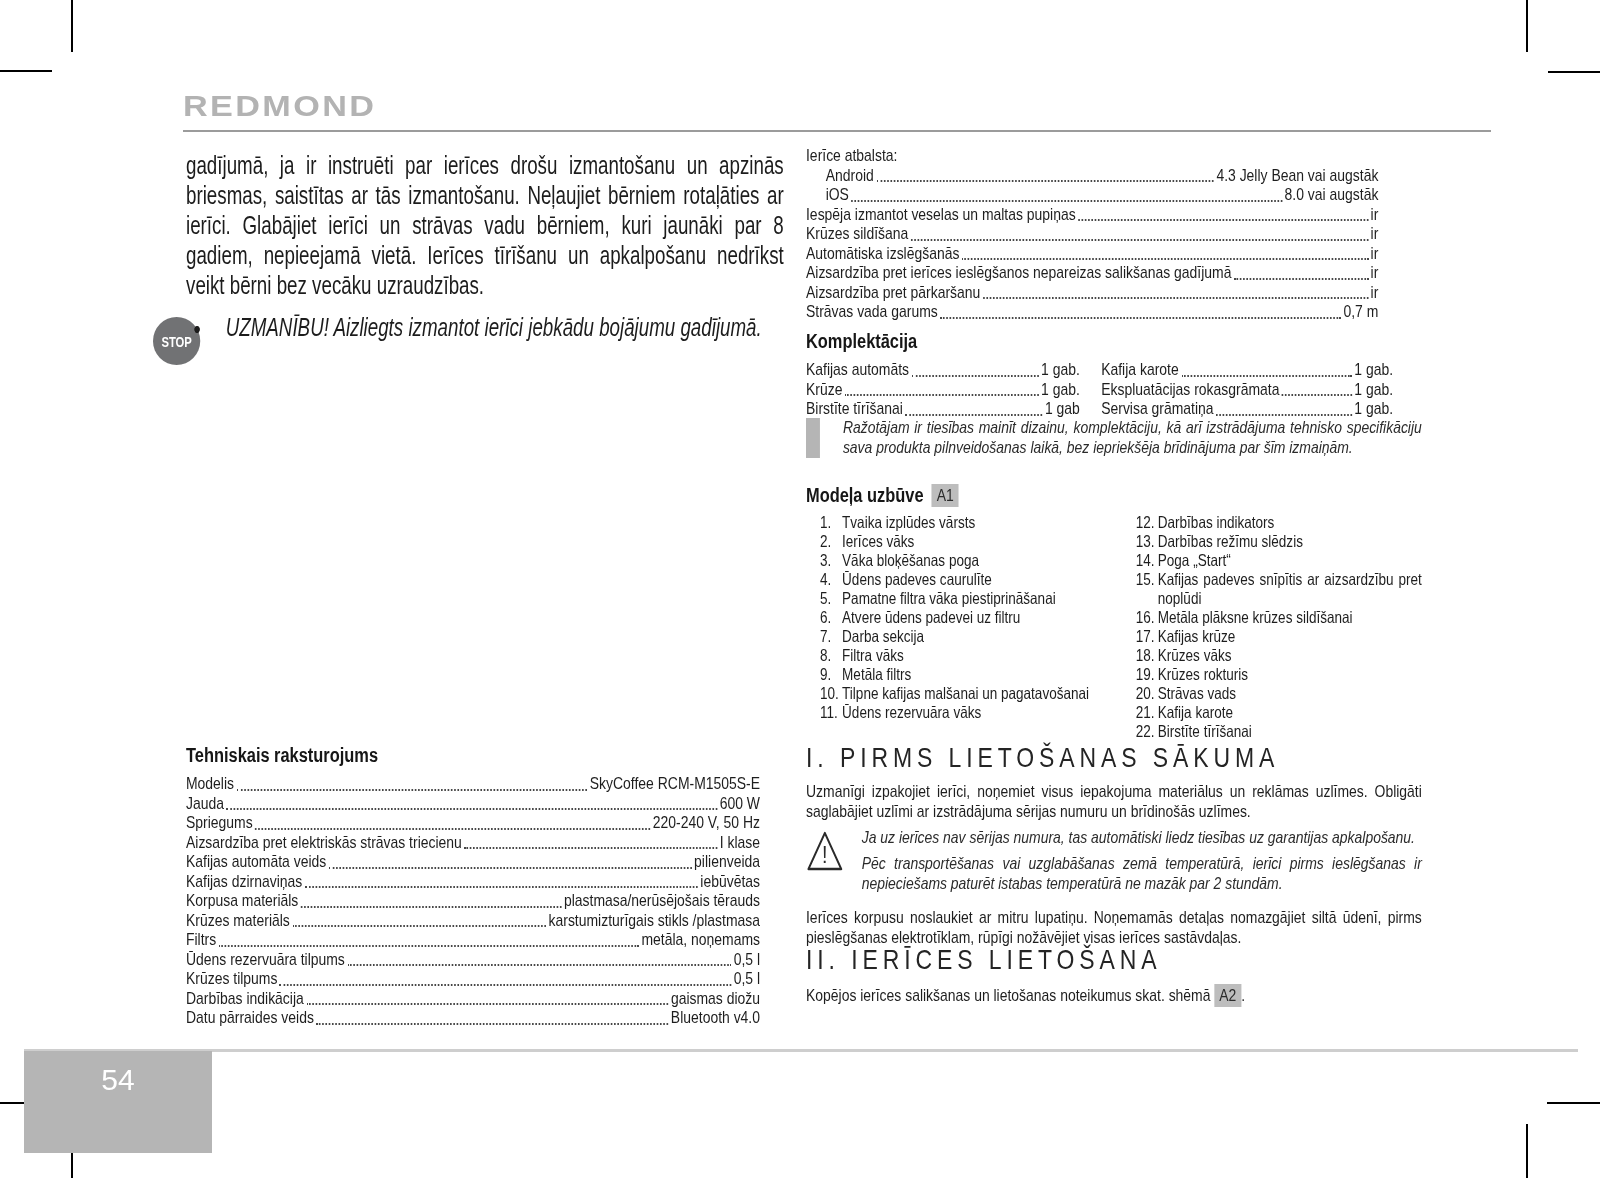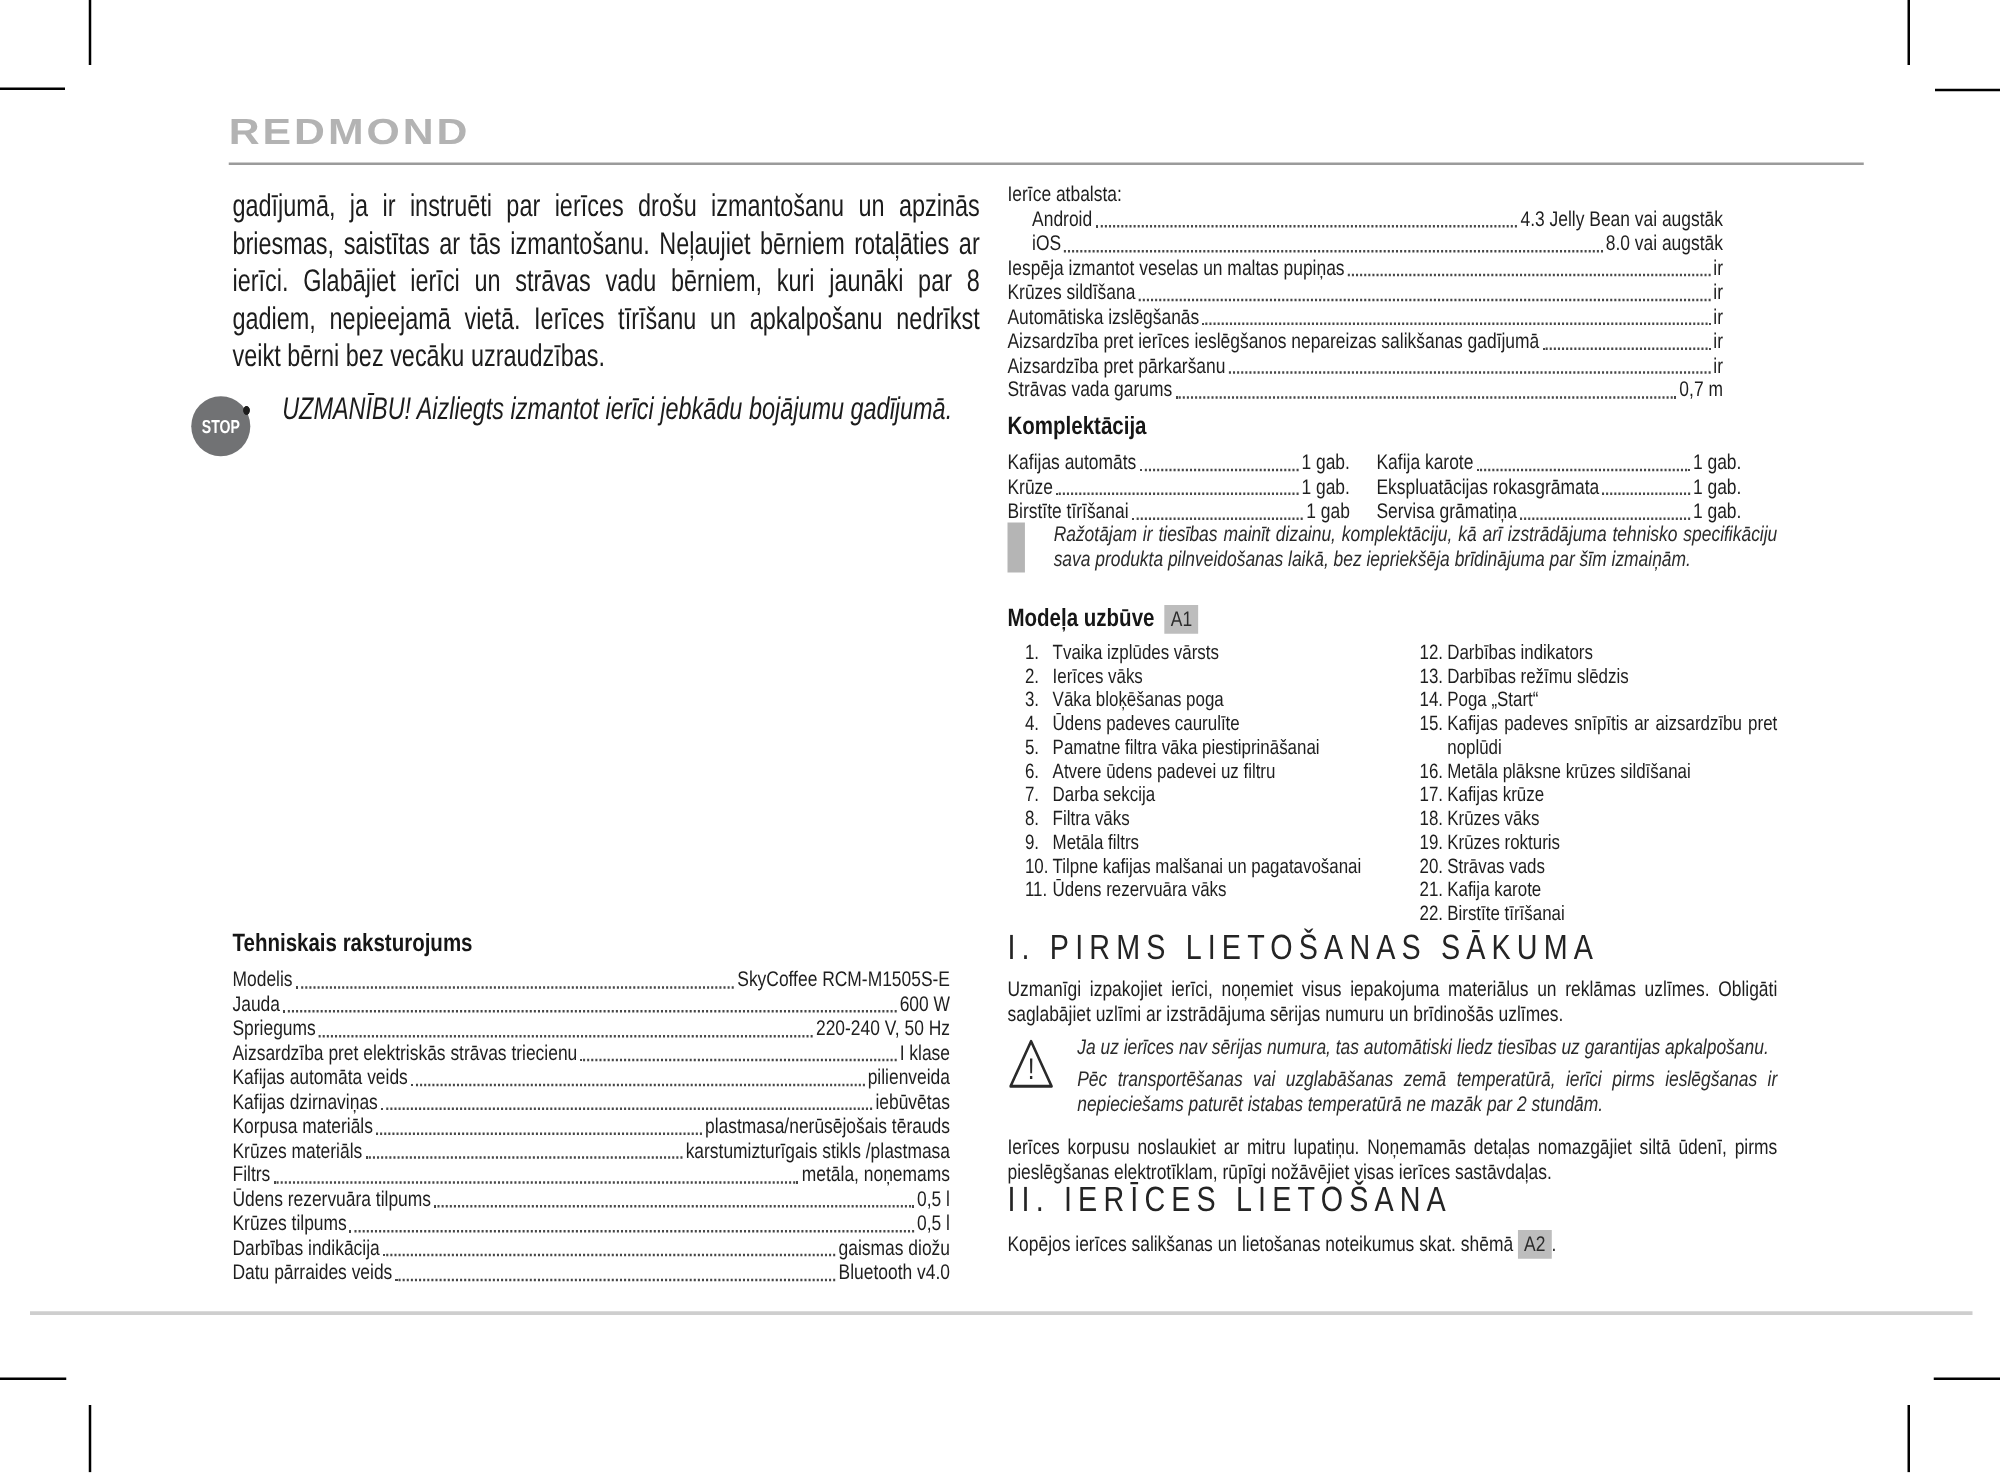--- a/index.html
+++ b/index.html
@@ -403,14 +403,17 @@
 
   <div class="blk" id="section2">
     <h2 class="section-head">II. IERĪCES LIETOŠANA</h2>
     <p class="body-p">
       <span>Kopējos ierīces salikšanas un lietošanas noteikumus skat. shēmā</span>
       <span class="badge">A2</span><span>.</span>
     </p>
   </div>
 
   <div class="footer-rule"></div>
+  <div class="page-badge">
+    <span>54</span>
+  </div>
 
 </div>
 
 </body></html>

